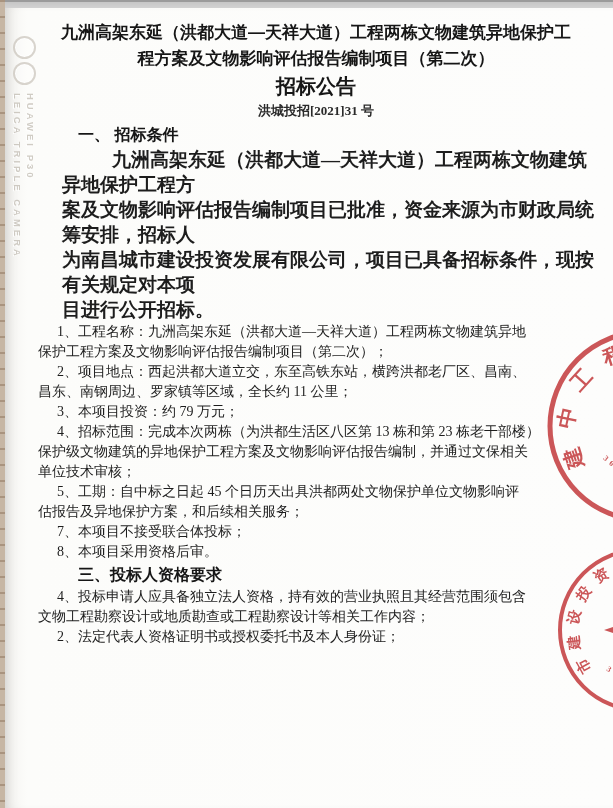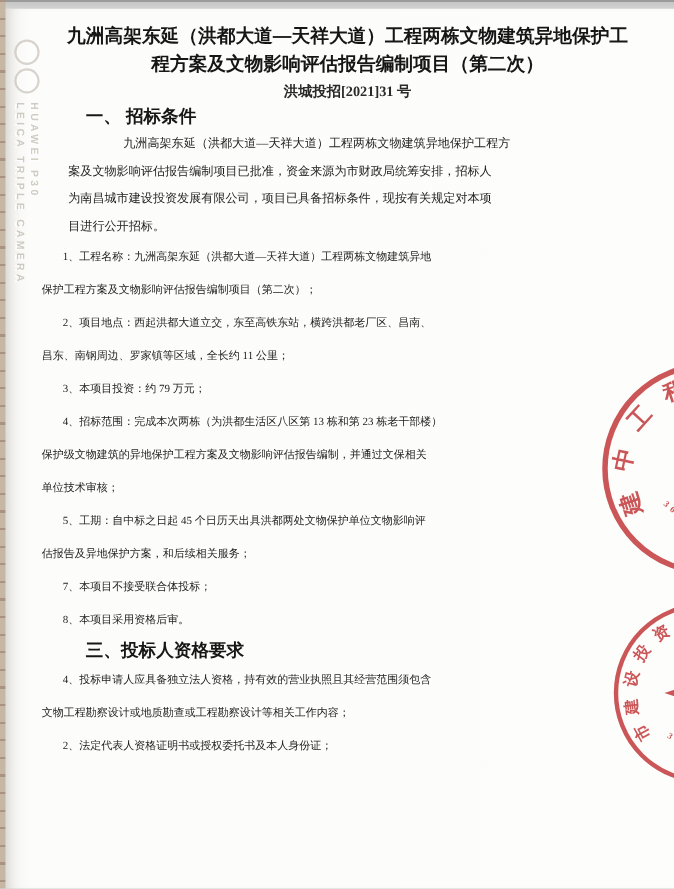--- a/index.html
+++ b/index.html
@@ -28,23 +28,23 @@
   
   .content{position:absolute;left:38px;top:8px;width:556px;color:#1d1d1d;}
   .doc-title{font-family:"Liberation Sans","DejaVu Sans",sans-serif;
     font-weight:700;font-size:17px;line-height:26px;text-align:center;
     margin-top:12px;white-space:pre-line;color:#161616;}
   .doc-announce{font-family:"Liberation Sans","DejaVu Sans",sans-serif;
     font-weight:700;font-size:20px;line-height:28px;text-align:center;color:#161616;}
   .doc-number{font-size:13px;line-height:22px;text-align:center;color:#2a2a2a;font-weight:bold;}
   .sec-heading{font-family:Liberation Sans, sans-serif;
     font-weight:700;font-size:16px;line-height:25px;padding-left:40px;color:#161616;}
-  .s1-para{font-size:11px;line-height:25px;white-space:pre-line;word-break:break-all;
-    padding-left:24px;text-indent:50px;margin:0;}
-  .item{font-size:10px;line-height:30px;white-space:pre-line;word-break:break-all;
+  .s1-para{font-size:19px;line-height:25px;white-space:pre-line;word-break:break-all;
+    padding-left:24px;text-indent:50px;margin:0;font-weight:bold;}
+  .item{font-size:14px;line-height:20px;white-space:pre-line;word-break:break-all;
     text-indent:19px;margin:0;}
   
   .stamp{position:absolute;mix-blend-mode:multiply;opacity:.85;}
   .stamp text{font-family:"Liberation Serif","DejaVu Serif",serif;font-weight:700;}
 </style>
 </head>
 <body>
 
 <div class="photo">
 
@@ -57,20 +57,21 @@
     <div class="lens"></div>
     <div class="wm-text">
       <div>HUAWEI P30</div>
       <div>LEICA TRIPLE CAMERA</div>
     </div>
   </div>
 
   <div class="content">
     <div class="doc-title">九洲高架东延（洪都大道—天祥大道）工程两栋文物建筑异地保护工
 程方案及文物影响评估报告编制项目（第二次）</div>
+    <div class="doc-announce">招标公告</div>
     <div class="doc-number">洪城投招[2021]31 号</div>
 
     <div class="sec-heading">一、 招标条件</div>
     <p class="s1-para">九洲高架东延（洪都大道—天祥大道）工程两栋文物建筑异地保护工程方
 案及文物影响评估报告编制项目已批准，资金来源为市财政局统筹安排，招标人
 为南昌城市建设投资发展有限公司，项目已具备招标条件，现按有关规定对本项
 目进行公开招标。</p>
 
     <p class="item">1、工程名称：九洲高架东延（洪都大道—天祥大道）工程两栋文物建筑异地
 保护工程方案及文物影响评估报告编制项目（第二次）；</p>

